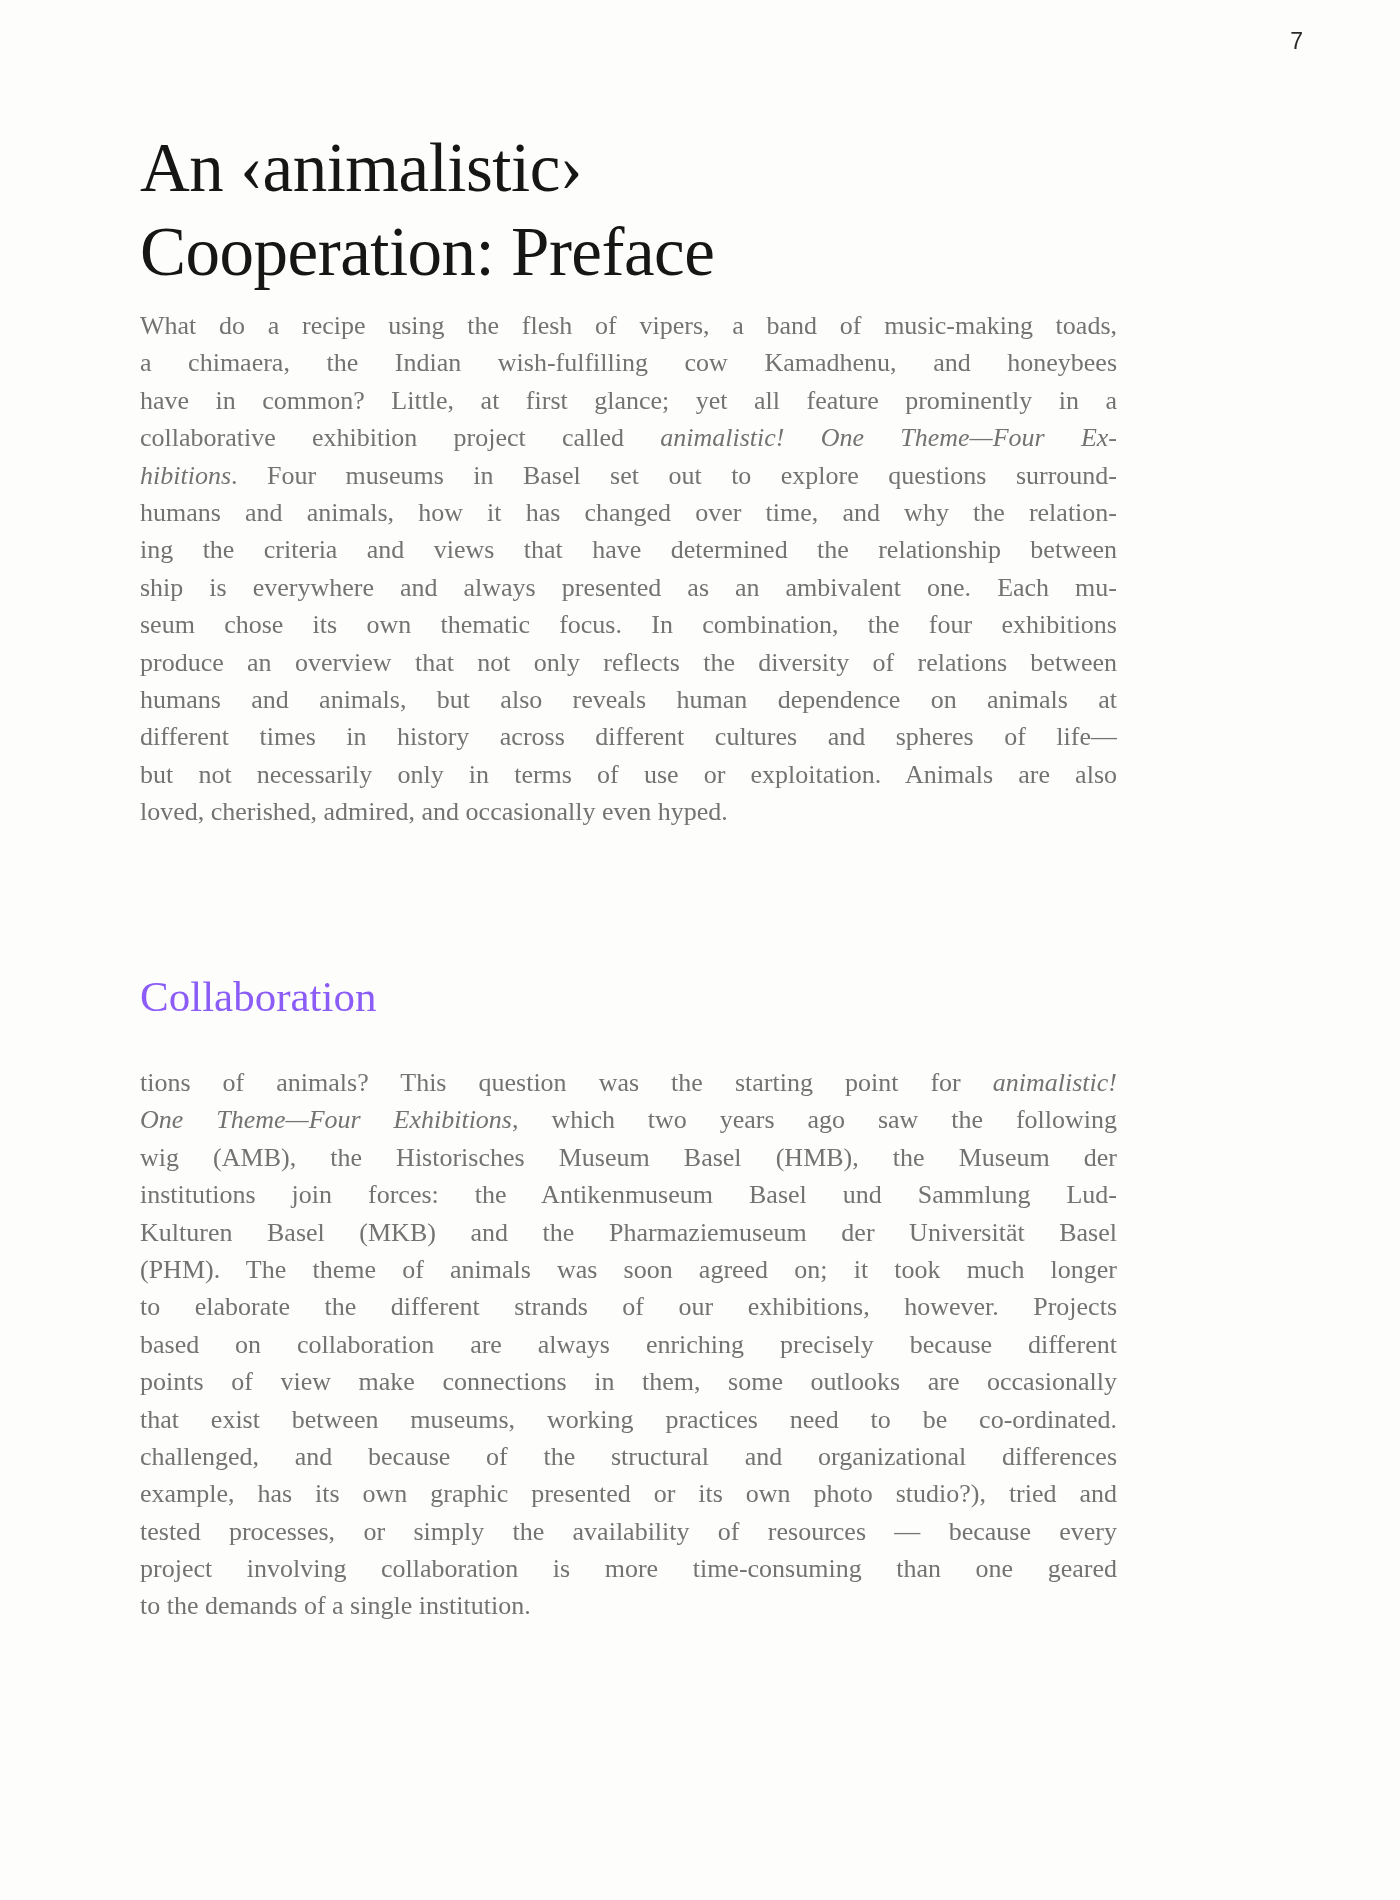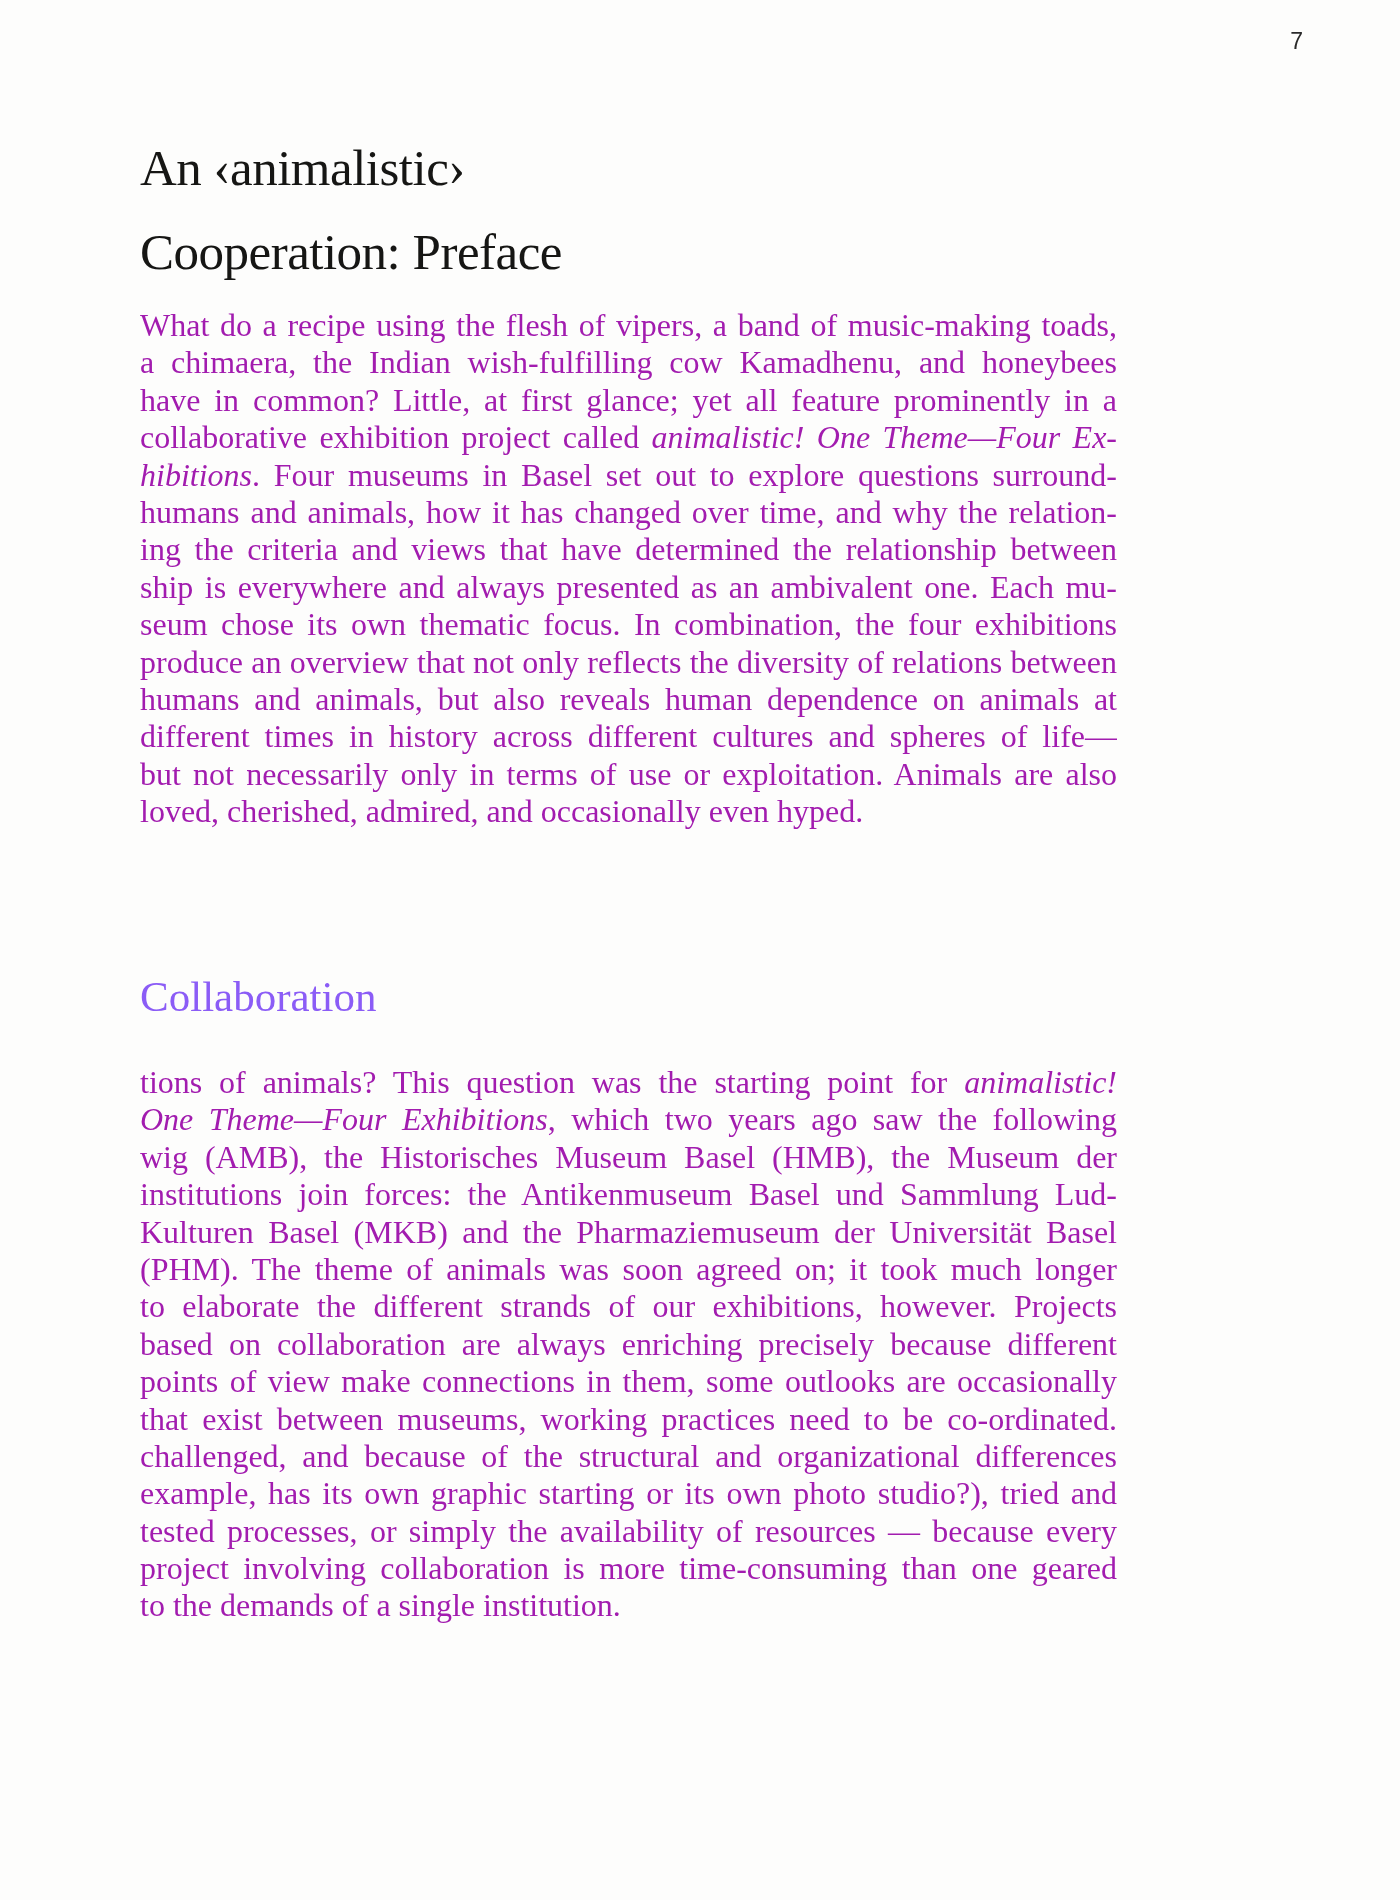--- a/index.html
+++ b/index.html
@@ -24,35 +24,35 @@
     font-family: "Liberation Sans", sans-serif;
     font-size: 23px;
     color: #2a2a2a;
     text-align: right;
   }
   .title {
     position: absolute;
     left: 140px;
     top: 126px;
     margin: 0;
-    font-size: 51px;
+    font-size: 69px;
     line-height: 84px;
     font-weight: 400;
     letter-spacing: -0.5px;
     color: #161614;
   }
   .title .tline-title {
     display: block;
   }
   .bodyblock {
     position: absolute;
     left: 140px;
     width: 977px;
-    font-size: 32px;
-    color: #a21caf;
+    font-size: 26px;
+    color: #737373;
   }
   .para1 { top: 307px; }
   .para2 { top: 1064px; }
   .bodyblock .tline {
     height: 37.4px;
     line-height: 37.4px;
     text-align: justify;
     text-align-last: justify;
     overflow: hidden;
   }
@@ -107,19 +107,19 @@
       <div class="tline"><span class="it">One Theme—Four Exhibitions</span><span>, which two years ago saw the following</span></div>
       <div class="tline"><span>wig (AMB), the Historisches Museum Basel (HMB), the Museum der</span></div>
       <div class="tline"><span>institutions join forces: the Antikenmuseum Basel und Sammlung Lud-</span></div>
       <div class="tline"><span>Kulturen Basel (MKB) and the Pharmaziemuseum der Universität Basel</span></div>
       <div class="tline"><span>(PHM). The theme of animals was soon agreed on; it took much longer</span></div>
       <div class="tline"><span>to elaborate the different strands of our exhibitions, however. Projects</span></div>
       <div class="tline"><span>based on collaboration are always enriching precisely because different</span></div>
       <div class="tline"><span>points of view make connections in them, some outlooks are occasionally</span></div>
       <div class="tline"><span>that exist between museums, working practices need to be co-ordinated.</span></div>
       <div class="tline"><span>challenged, and because of the structural and organizational differences</span></div>
-      <div class="tline"><span>example, has its own graphic starting or its own photo studio?), tried and</span></div>
+      <div class="tline"><span>example, has its own graphic presented or its own photo studio?), tried and</span></div>
       <div class="tline"><span>tested processes, or simply the availability of resources — because every</span></div>
       <div class="tline"><span>project involving collaboration is more time-consuming than one geared</span></div>
       <div class="tline tlast"><span>to the demands of a single institution.</span></div>
     </div>
 
 </div>
 
 </body></html>

